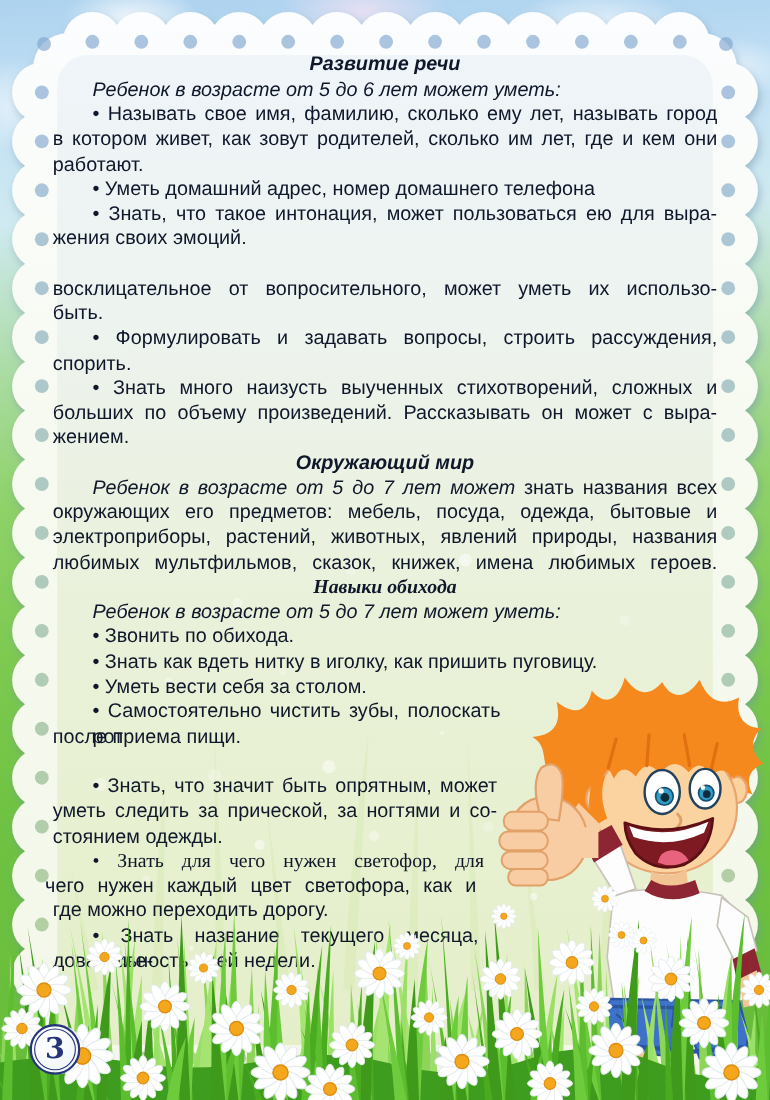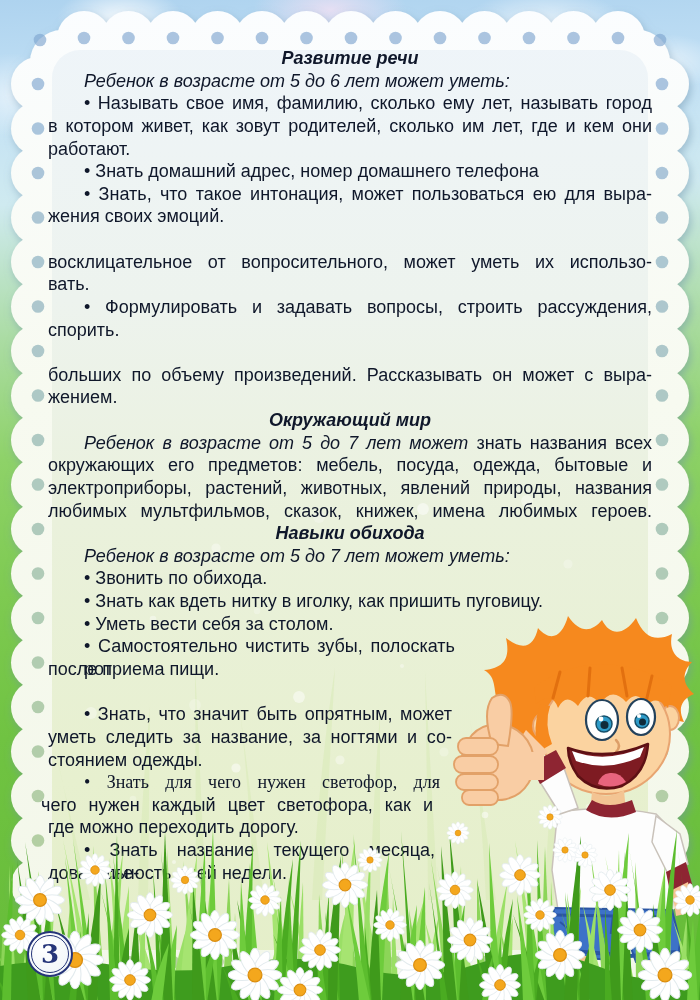--- a/index.html
+++ b/index.html
@@ -255,43 +255,44 @@
       <circle cx="299" cy="697" r="5.9" fill="#FFFFFF" opacity="0.49"></circle>
     </g>
 </svg>
 
 <div id="text-layer" class="layer">
     <div class="line heading c" style="top: 47px; left: 48px; width: 604px;">Развитие речи</div>
     <div class="line lead ind" style="top: 69.63px; left: 48px; width: 604px;">Ребенок в возрасте от 5 до 6 лет может уметь:</div>
     <div class="line j ind" style="top: 92.26px; left: 48px; width: 604px;">• Называть свое имя, фамилию, сколько ему лет, называть город</div>
     <div class="line j" style="top: 114.89px; left: 48px; width: 604px;">в котором живет, как зовут родителей, сколько им лет, где и кем они</div>
     <div class="line" style="top: 137.52px; left: 48px; width: 604px;">работают.</div>
-    <div class="line ind" style="top: 160.15px; left: 48px; width: 604px;">• Знать домашний адрес, номер домашнего телефона</div>
+    <div class="line ind" style="top: 160.15px; left: 48px; width: 604px;">• Уметь домашний адрес, номер домашнего телефона</div>
     <div class="line j ind" style="top: 182.78px; left: 48px; width: 604px;">• Знать, что такое интонация, может пользоваться ею для выра-</div>
     <div class="line" style="top: 205.41px; left: 48px; width: 604px;">жения своих эмоций.</div>
     <div class="line j" style="top: 250.67px; left: 48px; width: 604px;">восклицательное от вопросительного, может уметь их использо-</div>
-    <div class="line" style="top: 273.3px; left: 48px; width: 604px;">вать.</div>
+    <div class="line" style="top: 273.3px; left: 48px; width: 604px;">быть.</div>
     <div class="line j ind" style="top: 295.93px; left: 48px; width: 604px;">• Формулировать и задавать вопросы, строить рассуждения,</div>
     <div class="line" style="top: 318.56px; left: 48px; width: 604px;">спорить.</div>
+    <div class="line j ind" style="top: 341.19px; left: 48px; width: 604px;">• Знать много наизусть выученных стихотворений, сложных и</div>
     <div class="line j" style="top: 363.82px; left: 48px; width: 604px;">больших по объему произведений. Рассказывать он может с выра-</div>
     <div class="line" style="top: 386.45px; left: 48px; width: 604px;">жением.</div>
     <div class="line heading c" style="top: 409.08px; left: 48px; width: 604px;">Окружающий мир</div>
     <div class="line j ind" style="top: 431.71px; left: 48px; width: 604px;"><i>Ребенок в возрасте от 5 до 7 лет может </i>знать названия всех</div>
     <div class="line j" style="top: 454.34px; left: 48px; width: 604px;">окружающих его предметов: мебель, посуда, одежда, бытовые и</div>
     <div class="line j" style="top: 476.97px; left: 48px; width: 604px;">электроприборы, растений, животных, явлений природы, названия</div>
     <div class="line j" style="top: 499.6px; left: 48px; width: 604px;">любимых мультфильмов, сказок, книжек, имена любимых героев.</div>
-    <div class="line heading c" style="top: 522.23px; left: 48px; width: 604px;">Навыки обихода</div>
+    <div class="line heading c" style="top: 522.23px; left: 48px; width: 604px; font-family: Liberation Serif, serif;">Навыки обихода</div>
     <div class="line lead ind" style="top: 544.86px; left: 48px; width: 604px;">Ребенок в возрасте от 5 до 7 лет может уметь:</div>
     <div class="line ind" style="top: 567.49px; left: 48px; width: 604px;">• Звонить по обихода.</div>
     <div class="line ind" style="top: 590.12px; left: 48px; width: 604px;">• Знать как вдеть нитку в иголку, как пришить пуговицу.</div>
     <div class="line ind" style="top: 612.75px; left: 48px; width: 604px;">• Уметь вести себя за столом.</div>
     <div class="line j ind" style="top: 635.38px; left: 48px; width: 407px;">• Самостоятельно чистить зубы, полоскать рот</div>
     <div class="line" style="top: 658.01px; left: 48px; width: 407px;">после приема пищи.</div>
     <div class="line j ind" style="top: 703.27px; left: 48px; width: 404px;">• Знать, что значит быть опрятным, может</div>
-    <div class="line j" style="top: 725.9px; left: 48px; width: 404px;">уметь следить за название, за ногтями и со-</div>
+    <div class="line j" style="top: 725.9px; left: 48px; width: 404px;">уметь следить за прической, за ногтями и со-</div>
     <div class="line" style="top: 748.53px; left: 48px; width: 404px;">стоянием одежды.</div>
     <div class="line j ind" style="top: 771.16px; left: 48px; width: 392px; font-family: Liberation Serif, serif;">• Знать для чего нужен светофор, для</div>
     <div class="line j" style="top: 793.79px; left: 41px; width: 392px;">чего нужен каждый цвет светофора, как и</div>
     <div class="line" style="top: 816.42px; left: 48px; width: 392px;">где можно переходить дорогу.</div>
     <div class="line j ind" style="top: 839.05px; left: 48px; width: 387px;">• Знать название текущего месяца, после-</div>
     <div class="line" style="top: 861.68px; left: 48px; width: 387px;">довательность дней недели.</div>
   </div>
 
 <svg id="boy" viewBox="0 0 260 388">
   <g>

